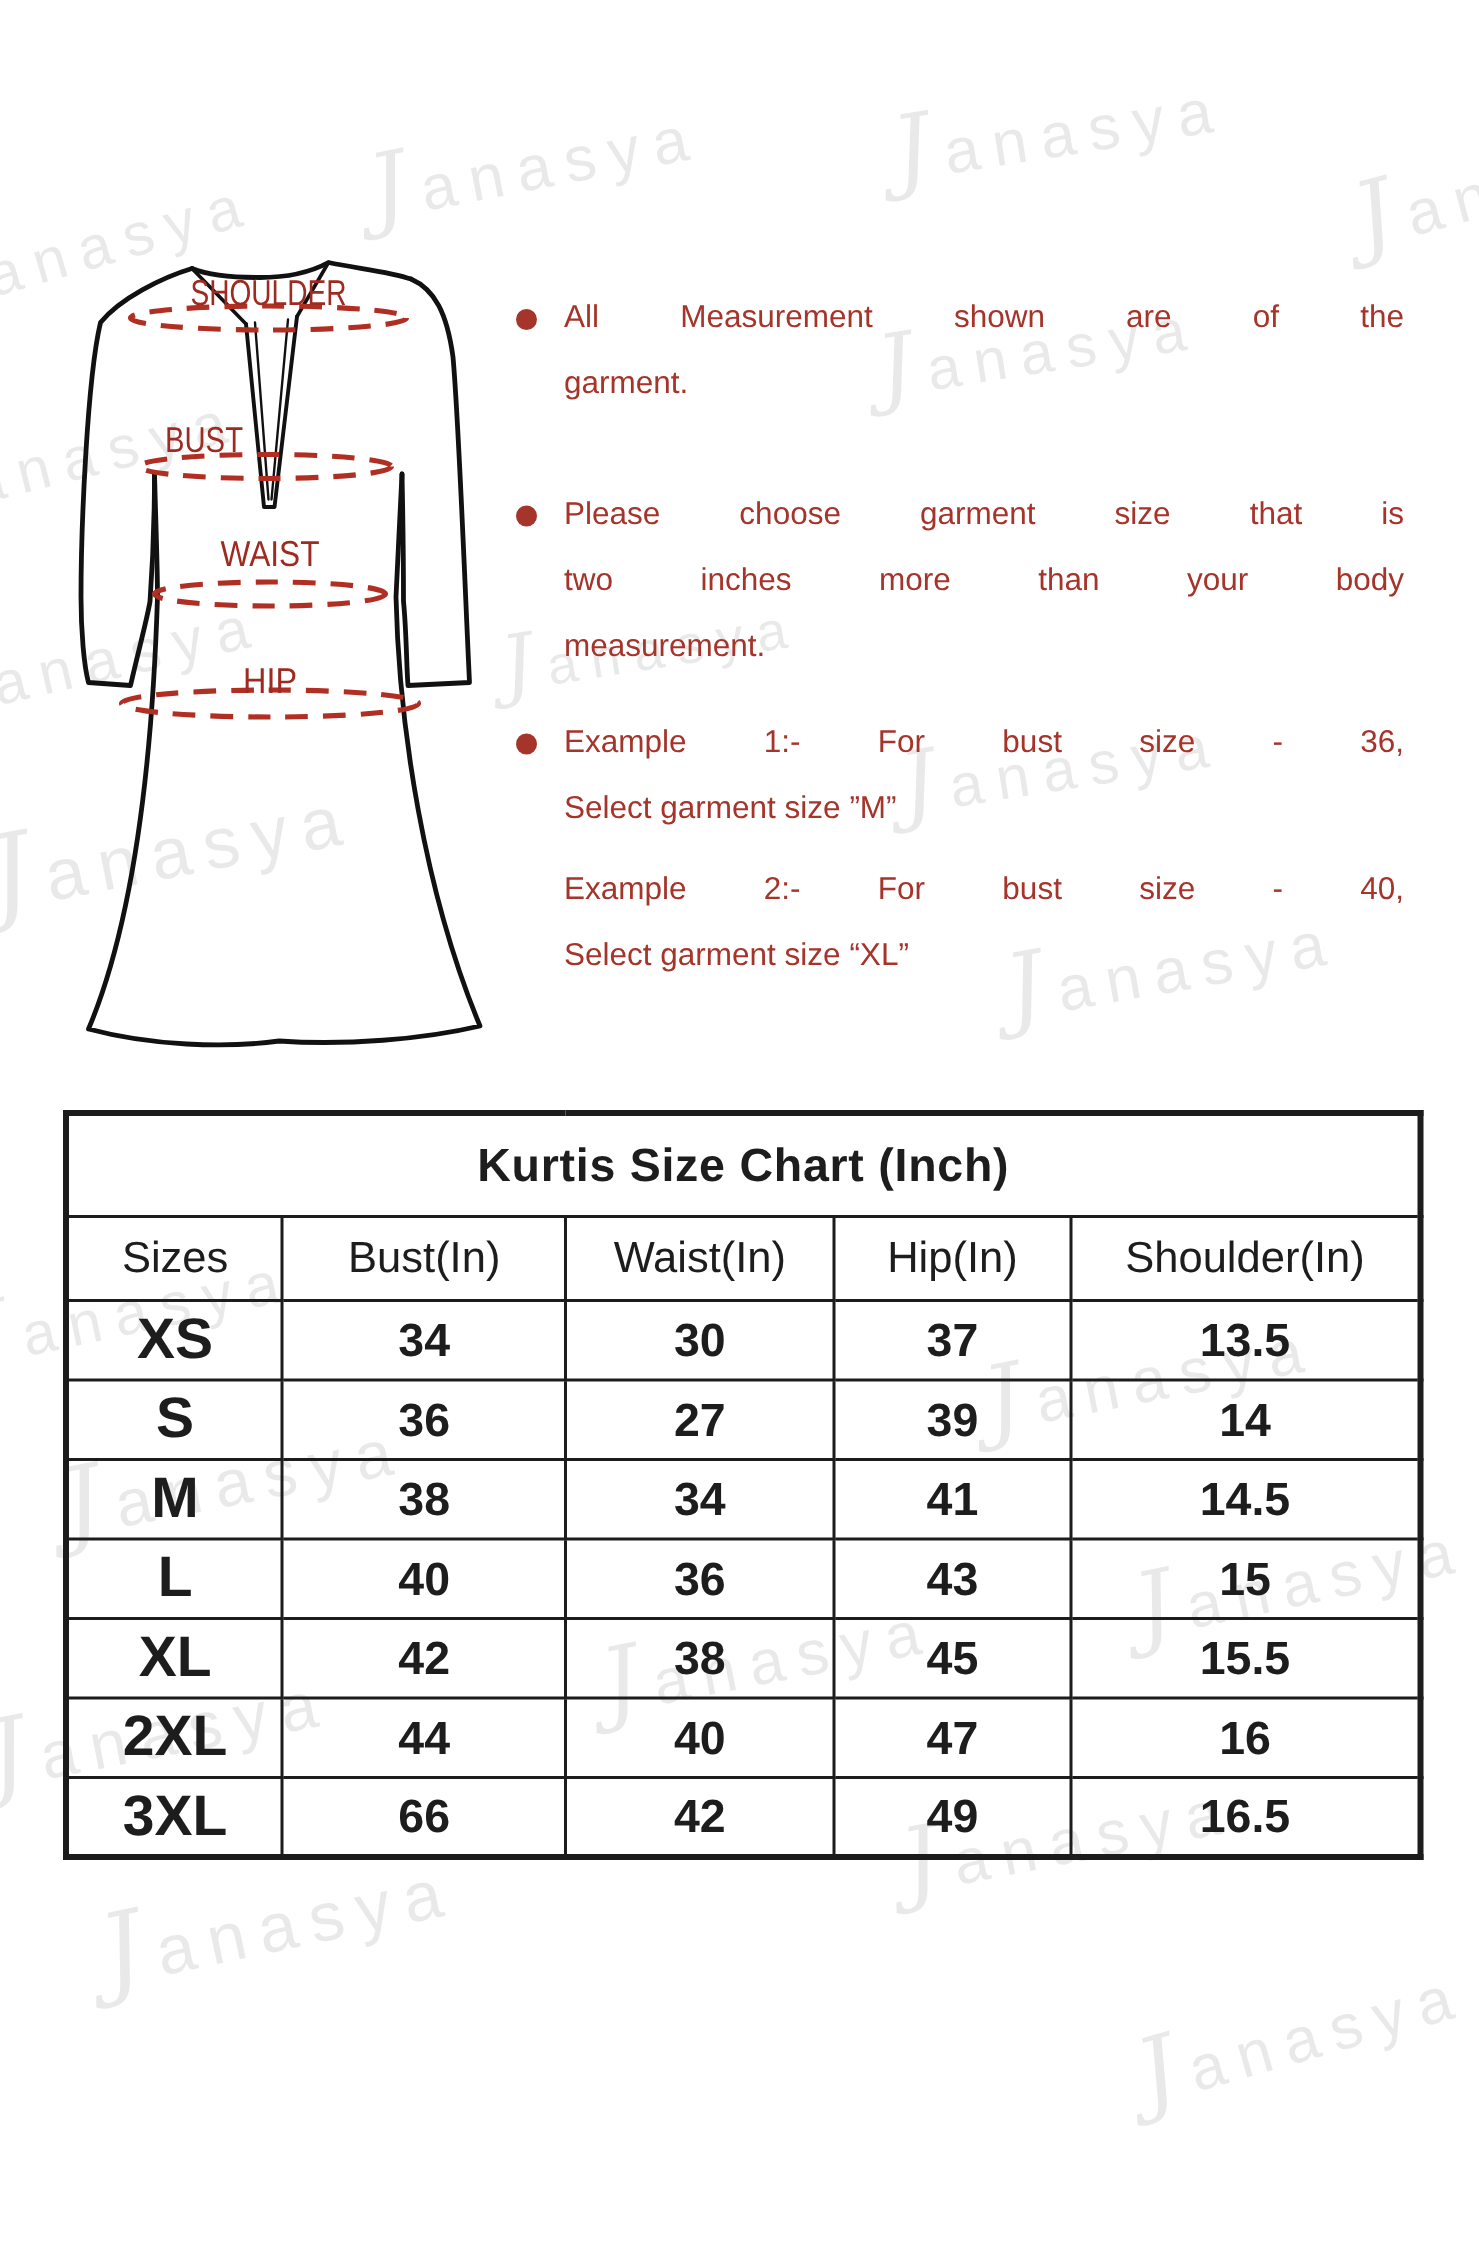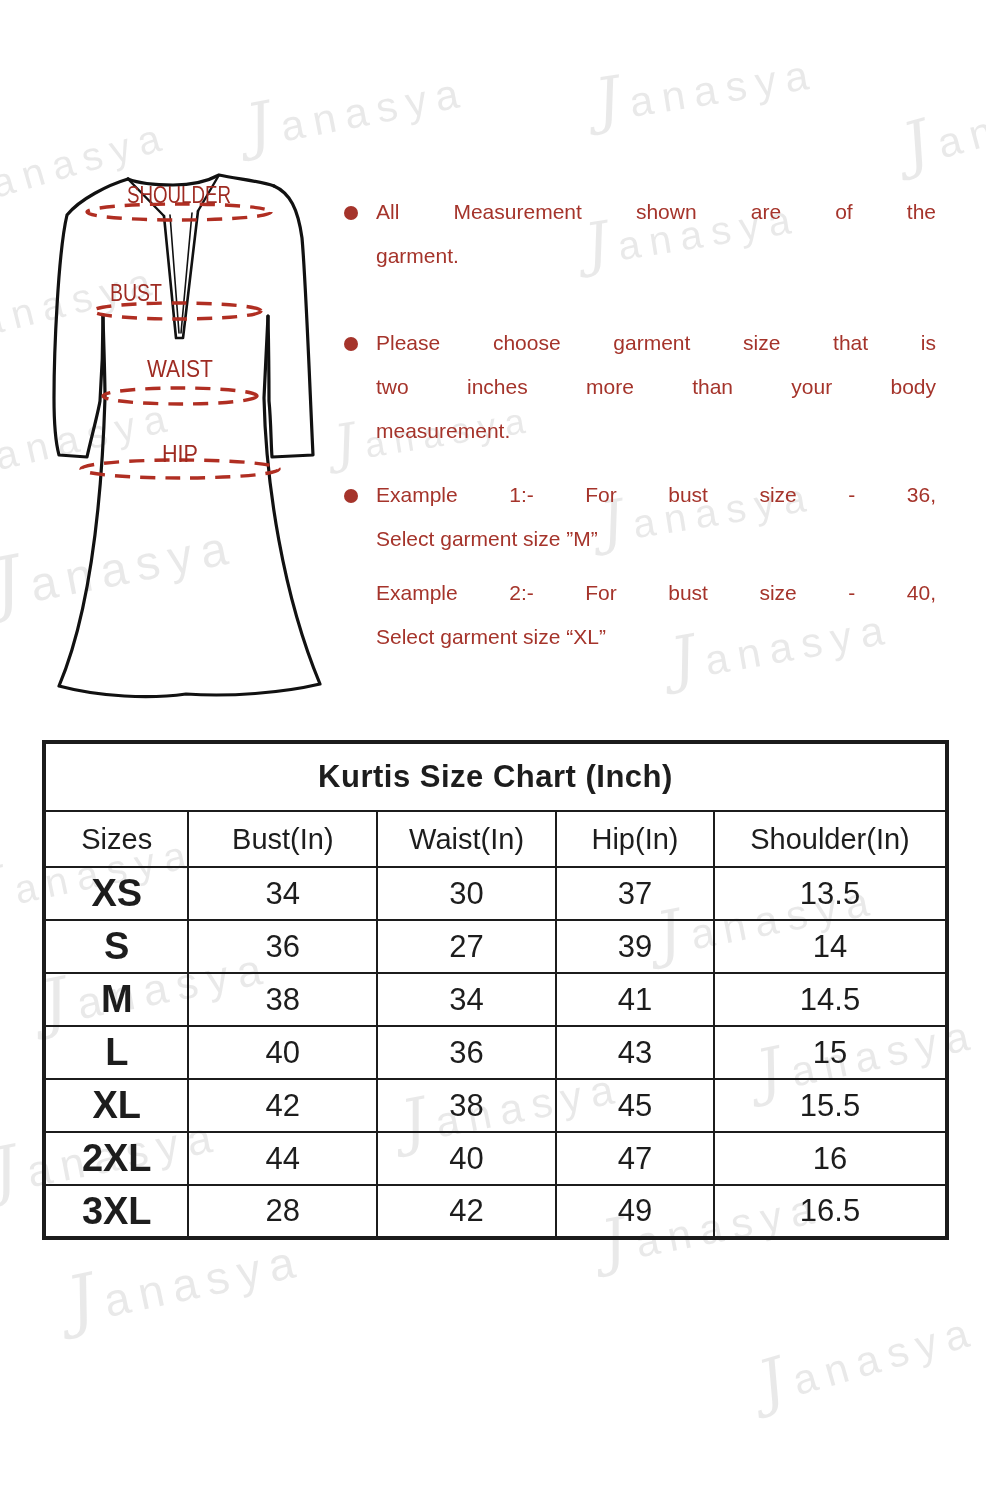--- a/index.html
+++ b/index.html
@@ -52,21 +52,21 @@
     border:2px solid #1c1c1c; text-align:center; vertical-align:middle;
     color:#1d1d1d; background:transparent; overflow:hidden;
   }
   .title-cell {
     background:#1AA0BC; height:69px;
     font-size:31px; font-weight:bold; letter-spacing:0.5px;
     border:4px solid #1c1c1c;
   }
   .head-cell { height:56px; font-size:29px; font-weight:normal;margin-top:40px; }
   .size-cell { height:53px; font-size:38px; font-weight:bold; }
-  .val-cell  { height:53px; font-size:31px; font-weight:normal; }
+  .val-cell  { height:53px; font-size:31px; font-weight:bold; }
 </style>
 </head>
 <body>
 
 <div class="canvas">
 
   <div class="wm-layer">
       <span class="wm" style="left: -50px; top: 155px; font-size: 40px; transform: rotate(-16deg);">Janasya</span>
       <span class="wm" style="left: 240px; top: 92px; font-size: 42px; transform: rotate(-11deg);">Janasya</span>
       <span class="wm" style="left: 590px; top: 66px; font-size: 42px; transform: rotate(-9deg);">Janasya</span>
@@ -211,21 +211,21 @@
         </tr>
         <tr>
           <td class="size-cell">2XL</td>
           <td class="val-cell">44</td>
           <td class="val-cell">40</td>
           <td class="val-cell">47</td>
           <td class="val-cell">16</td>
         </tr>
         <tr>
           <td class="size-cell">3XL</td>
-          <td class="val-cell">28</td>
+          <td class="val-cell">66</td>
           <td class="val-cell">42</td>
           <td class="val-cell">49</td>
           <td class="val-cell">16.5</td>
         </tr>
       </tbody>
   </table>
 
 </div>
 
 </body></html>

